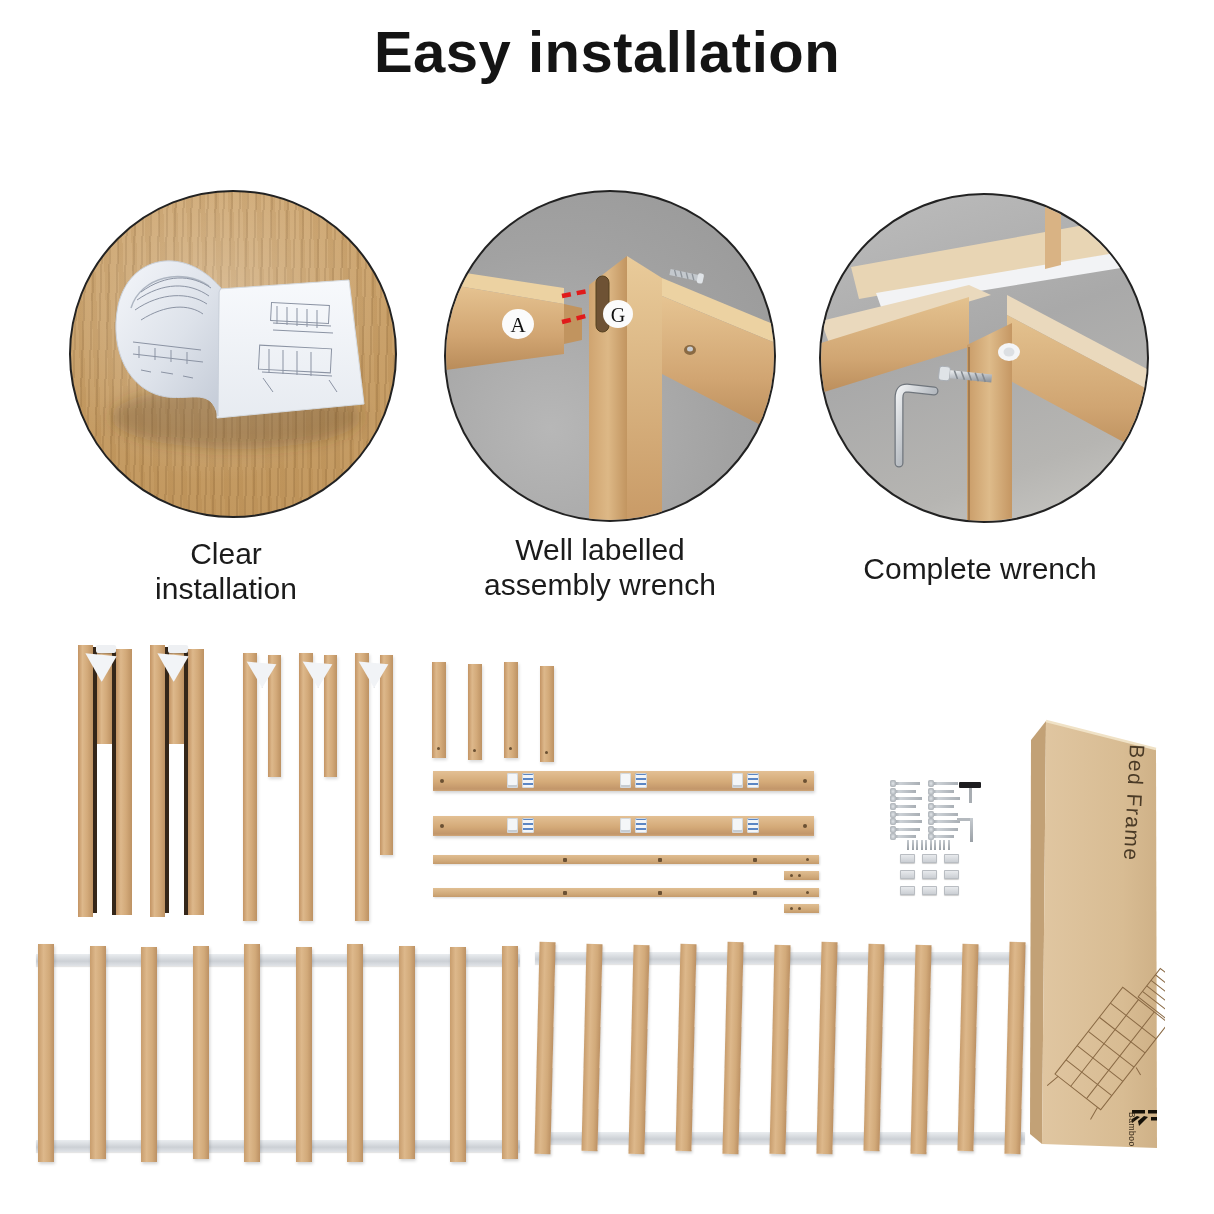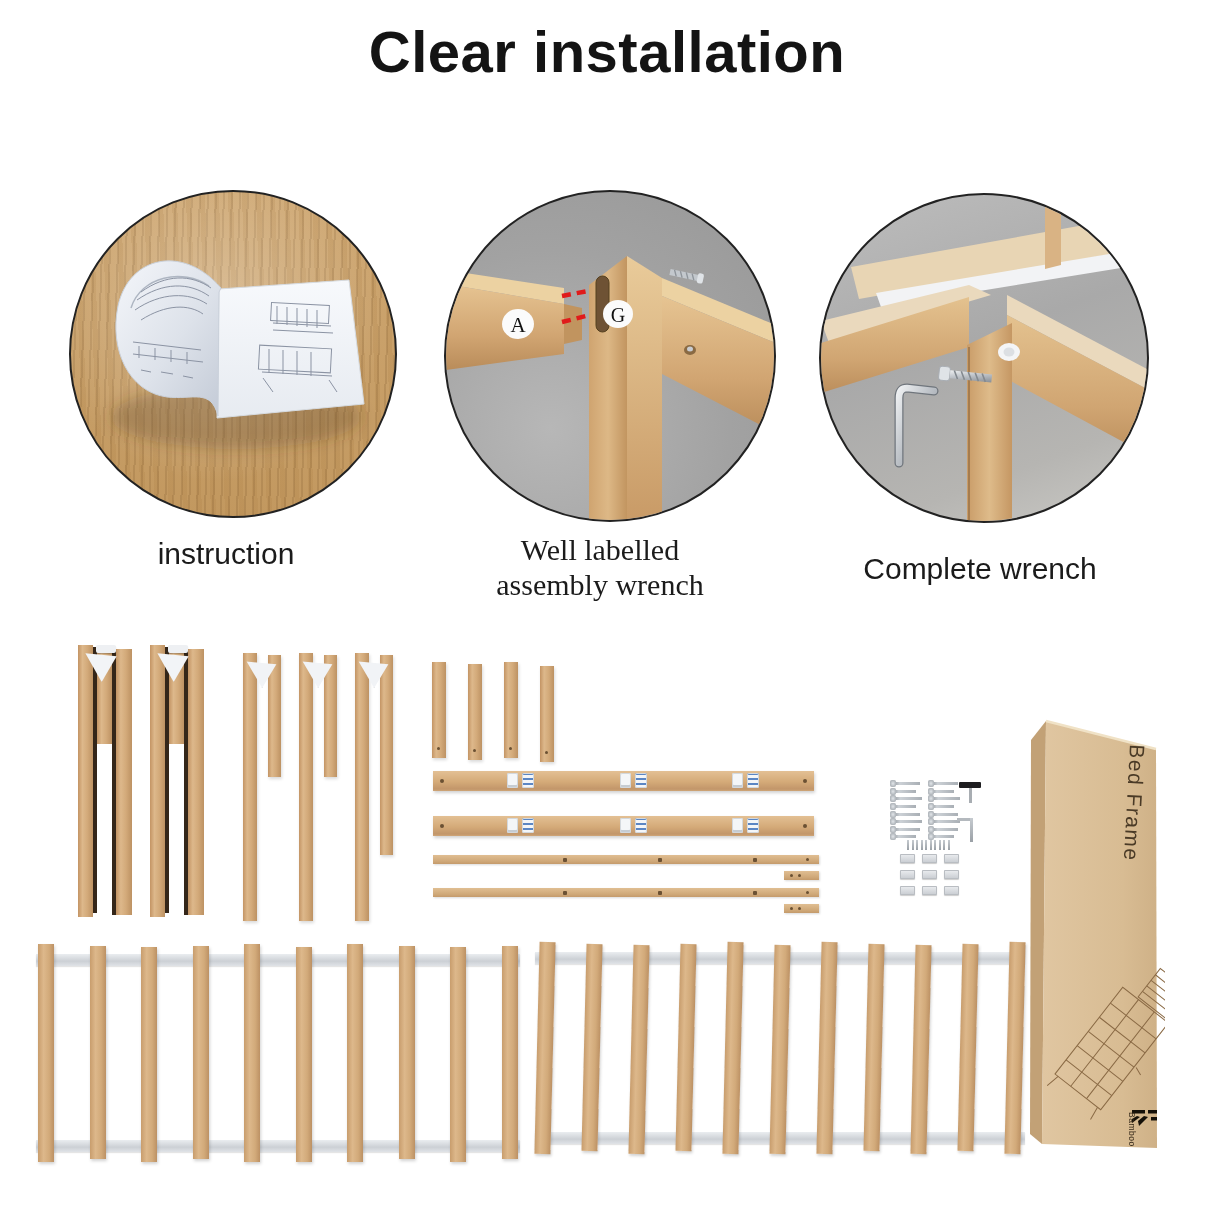--- a/index.html
+++ b/index.html
@@ -20,21 +20,21 @@
         linear-gradient(180deg,#cfa873,#c2985f);}
   .c2{left:444px;top:190px;width:332px;height:332px;
       background:radial-gradient(circle at 32% 72%, #b7b7b7, #a2a2a2 55%, #979797);}
   .c3{left:819px;top:193px;width:330px;height:330px;
       background:linear-gradient(160deg,#bdbdbd,#a9a9a9 45%,#b6b5b2 78%,#cac9c5);}
   .circle svg{position:absolute;left:0;top:0;}
 
   .caption{position:absolute;text-align:center;font-size:30px;line-height:35px;
            font-weight:500;color:#1b1b1b;}
   .cap1{left:96px;top:536px;width:260px;}
-  .cap2{left:450px;top:532px;width:300px;font-family:Liberation Serif, serif;}
+  .cap2{left:450px;top:532px;width:300px;}
   .cap3{left:810px;top:551px;width:340px;}
 
   
   .woodV{background:linear-gradient(90deg,#c39464,#ddb88b 30%,#d3aa7a 62%,#bd9263);}
   .woodH{background:linear-gradient(180deg,#e3c094,#d4aa78 55%,#c2966a 90%,#cfa678);}
 
   
   .funit-row{position:absolute;left:78px;top:645px;width:126px;display:flex;gap:18px;}
   .funit{position:relative;width:54px;height:272px;flex:0 0 auto;}
   .funit>span{position:absolute;display:block;}
@@ -125,21 +125,21 @@
 
   
   .pbox{position:absolute;left:1025px;top:714px;width:140px;height:445px;}
 </style>
 </head>
 <body>
 
 <div class="canvas">
 
   <div class="title">
-    <div>Clear installation</div>
+    <div>Easy installation</div>
   </div>
 
   <div class="circle c1">
     <svg width="328" height="328" viewBox="0 0 328 328">
       <defs>
         <linearGradient id="pg" x1="0" y1="0" x2="0" y2="1">
           <stop offset="0" stop-color="#f7f9fc"></stop>
             <stop offset="1" stop-color="#e7ebf1"></stop>
         </linearGradient>
         <linearGradient id="curl" x1="0" y1="0" x2="1" y2="1">
@@ -262,21 +262,22 @@
         <rect x="11" y="-4" width="42" height="8" fill="url(#chrome)"></rect>
         <path d="M15,-4 l4,8 M22,-4 l4,8 M29,-4 l4,8 M36,-4 l4,8 M43,-4 l4,8" stroke="#83898f" stroke-width="1.6"></path>
       </g>
 
       <path d="M113,196 L86,193 Q78,193 78,203 L78,268" fill="none" stroke="#6f757c" stroke-width="9" stroke-linecap="round"></path>
       <path d="M113,196 L86,193 Q78,193 78,203 L78,268" fill="none" stroke="url(#chrome)" stroke-width="6.5" stroke-linecap="round"></path>
     </svg>
   </div>
 
   <div class="caption cap1">
-    <div>instruction</div>
+    <div>Clear</div>
+    <div>installation</div>
   </div>
   <div class="caption cap2">
     <div>Well labelled</div>
     <div>assembly wrench</div>
   </div>
   <div class="caption cap3">
     <div>Complete wrench</div>
   </div>
 
   <div class="funit-row">

